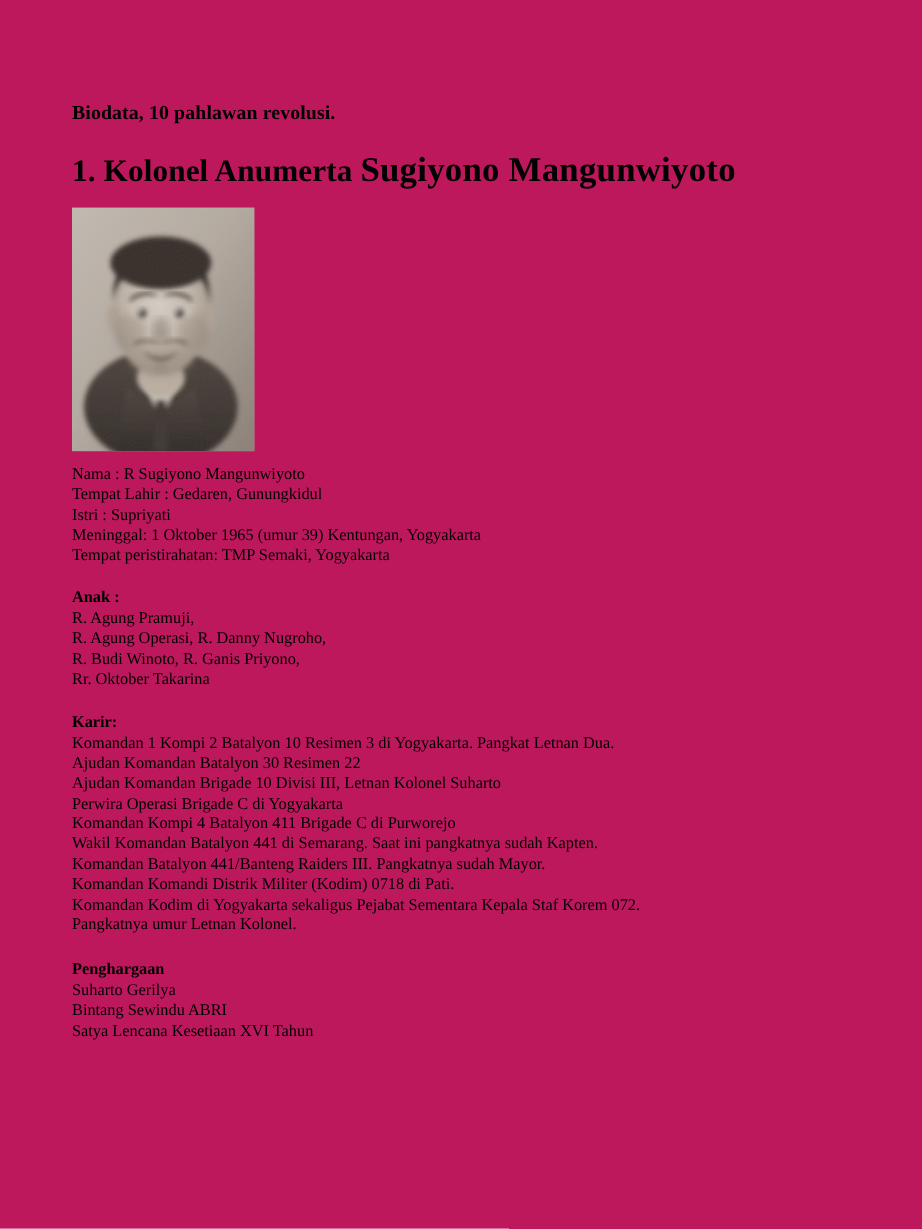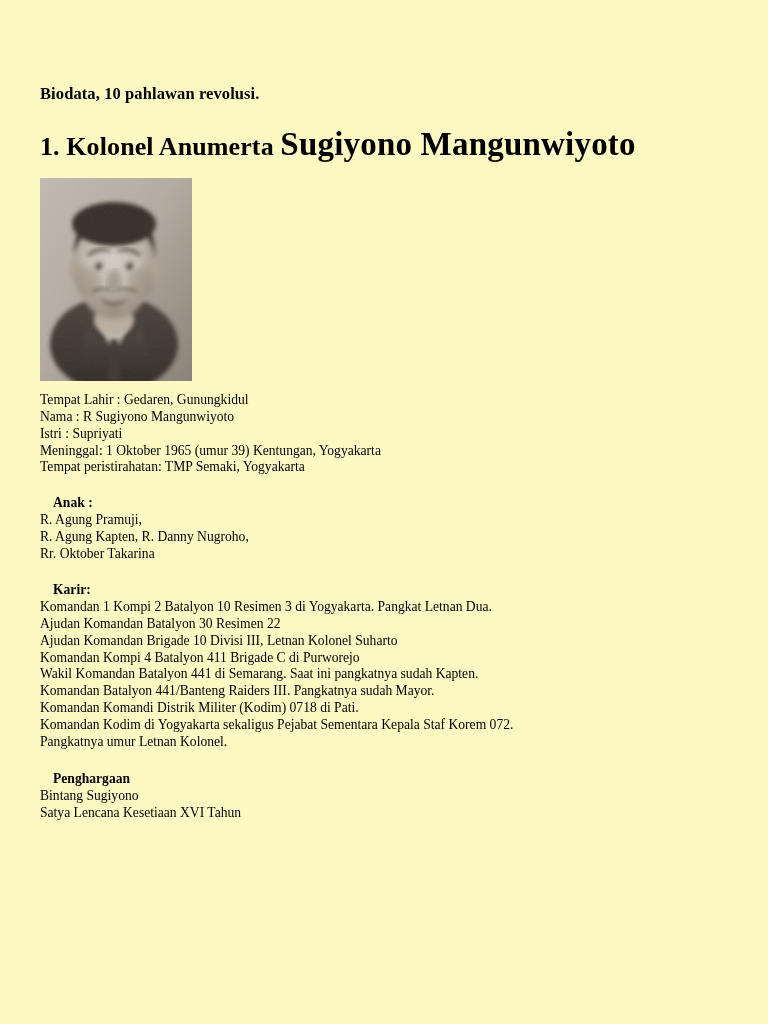--- a/index.html
+++ b/index.html
@@ -13,23 +13,23 @@
     height: 1024px;
     overflow: hidden;
     font-family: "Liberation Serif", "DejaVu Serif", serif;
     color: #000000;
     -webkit-font-smoothing: antialiased;
   }
   .page {
     position: relative;
     width: 768px;
     height: 1024px;
-    background: #fef9c3;
+    background: #be185d;
     box-sizing: border-box;
-    padding: 84px 90px 0 40px;
+    padding: 84px 90px 0 60px;
   }
 
   
   .doc-title {
     font-size: 16.5px;
     font-weight: bold;
     line-height: 1.25;
     margin: 0 0 0 0;
     letter-spacing: 0.1px;
   }
@@ -37,21 +37,21 @@
     margin: 20px 0 0 0;
     line-height: 1.2;
     white-space: nowrap;
   }
   .hero-rank {
     font-size: 26px;
     font-weight: bold;
     letter-spacing: 0.1px;
   }
   .hero-name {
-    font-size: 33px;
+    font-size: 29px;
     font-weight: bold;
     letter-spacing: 0.2px;
   }
 
   
   .portrait-wrap {
     margin-top: 14px;
     width: 152px;
     height: 203px;
   }
@@ -73,21 +73,20 @@
   .block:first-of-type { margin-top: 0; }
   .block .line {
     white-space: pre;
     font-size: 13.6px;
     line-height: 16.8px;
   }
   .block .sec-head {
     font-weight: bold;
     font-size: 13.6px;
     line-height: 16.8px;
-    margin-left: 13px;
   }
   #bio-block { margin-top: 11px; }
   #anak-block { margin-top: 19px; }
   #karir-block { margin-top: 20px; }
   #penghargaan-block { margin-top: 21px; }
 </style>
 </head>
 <body>
 
 <div class="page">
@@ -184,46 +183,49 @@
           <ellipse cx="74" cy="128" rx="26" ry="14" fill="#9a8e82"></ellipse>
         </g>
 
         <rect x="0" y="0" width="152" height="203" filter="url(#grainy)" opacity="0.5"></rect>
         <rect x="0" y="0" width="152" height="203" fill="#6b5c4a" opacity="0.10"></rect>
       </svg>
     </div>
   </div>
 
   <div class="block" id="bio-block">
+    <div class="line">Nama : R Sugiyono Mangunwiyoto</div>
     <div class="line">Tempat Lahir : Gedaren, Gunungkidul</div>
-    <div class="line">Nama : R Sugiyono Mangunwiyoto</div>
     <div class="line">Istri : Supriyati</div>
     <div class="line">Meninggal: 1 Oktober 1965 (umur 39) Kentungan, Yogyakarta</div>
     <div class="line">Tempat peristirahatan: TMP Semaki, Yogyakarta</div>
   </div>
 
   <div class="block" id="anak-block">
     <div class="sec-head">Anak :</div>
     <div class="line">R. Agung Pramuji,</div>
-    <div class="line">R. Agung Kapten, R. Danny Nugroho,</div>
+    <div class="line">R. Agung Operasi, R. Danny Nugroho,</div>
+    <div class="line">R. Budi Winoto, R. Ganis Priyono,</div>
     <div class="line">Rr. Oktober Takarina</div>
   </div>
 
   <div class="block" id="karir-block">
     <div class="sec-head">Karir:</div>
     <div class="line">Komandan 1 Kompi 2 Batalyon 10 Resimen 3 di Yogyakarta. Pangkat Letnan Dua.</div>
     <div class="line">Ajudan Komandan Batalyon 30 Resimen 22</div>
     <div class="line">Ajudan Komandan Brigade 10 Divisi III, Letnan Kolonel Suharto</div>
+    <div class="line">Perwira Operasi Brigade C di Yogyakarta</div>
     <div class="line">Komandan Kompi 4 Batalyon 411 Brigade C di Purworejo</div>
     <div class="line">Wakil Komandan Batalyon 441 di Semarang. Saat ini pangkatnya sudah Kapten.</div>
     <div class="line">Komandan Batalyon 441/Banteng Raiders III. Pangkatnya sudah Mayor.</div>
     <div class="line">Komandan Komandi Distrik Militer (Kodim) 0718 di Pati.</div>
     <div class="line">Komandan Kodim di Yogyakarta sekaligus Pejabat Sementara Kepala Staf Korem 072.</div>
     <div class="line">Pangkatnya umur Letnan Kolonel.</div>
   </div>
 
   <div class="block" id="penghargaan-block">
     <div class="sec-head">Penghargaan</div>
-    <div class="line">Bintang Sugiyono</div>
+    <div class="line">Suharto Gerilya</div>
+    <div class="line">Bintang Sewindu ABRI</div>
     <div class="line">Satya Lencana Kesetiaan XVI Tahun</div>
   </div>
 
 </div>
 
 </body></html>

